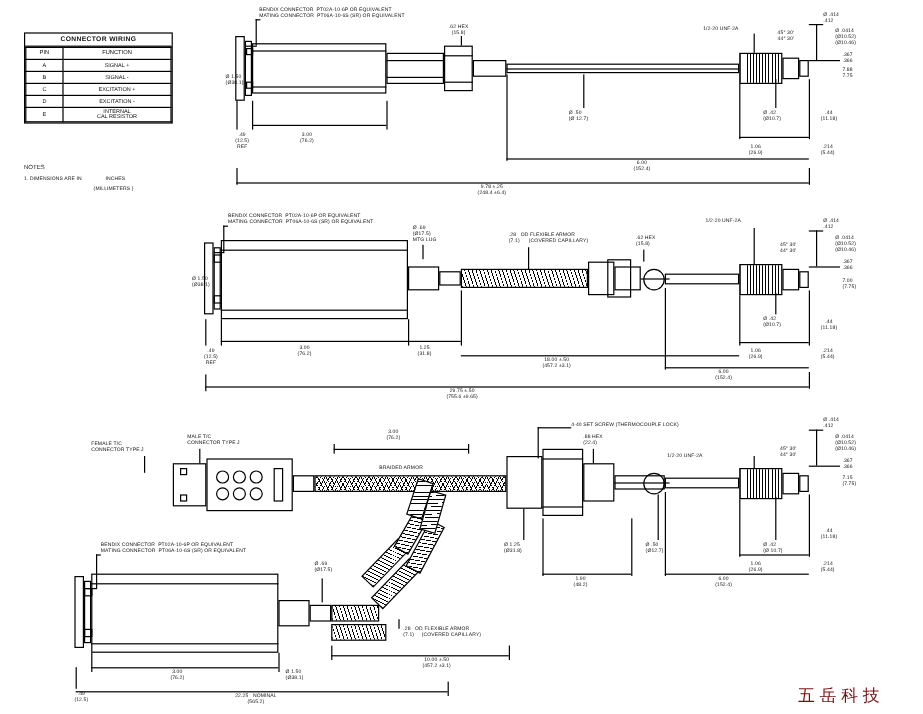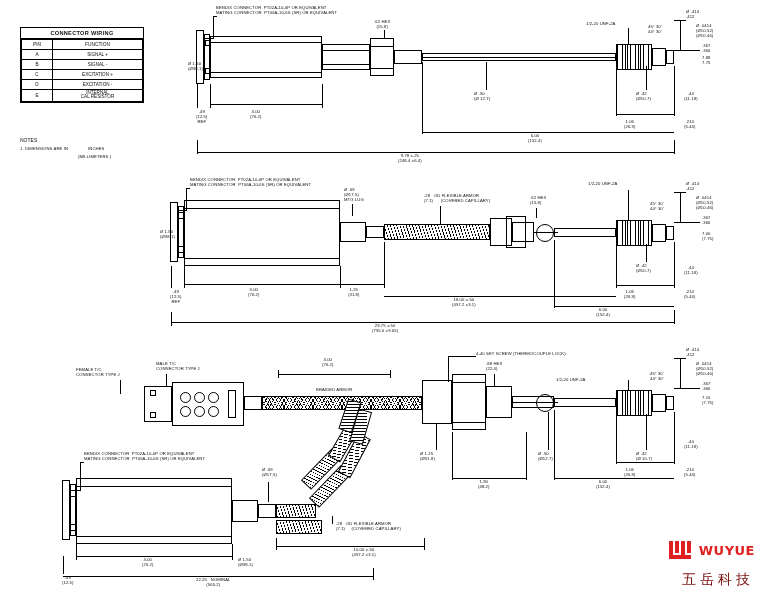--- a/index.html
+++ b/index.html
@@ -55,21 +55,21 @@
   }
   .circ{position:absolute;border:1px solid #000;border-radius:50%;box-sizing:border-box;}
 
   
   .logo{position:absolute;right:14px;bottom:34px;display:flex;align-items:center;gap:4px;}
   .logo .mark{
     width:26px;height:22px;position:relative;
   }
   .logo .mark i{position:absolute;background:#e02020;display:block;}
   .logo .txt{color:#e02020;font-size:13px;font-weight:bold;letter-spacing:.5px;font-family:"DejaVu Sans",sans-serif;}
-  .cn{position:absolute;right:15px;bottom:6px;color:#7a0e0e;font-size:14px;letter-spacing:4px;font-family:Liberation Mono, monospace;}
+  .cn{position:absolute;right:32px;bottom:6px;color:#7a0e0e;font-size:14px;letter-spacing:4px;font-family:Liberation Mono, monospace;}
 </style>
 </head>
 <body>
 
 <div class="sheet">
 
   <div class="wiring">
     <div class="title">CONNECTOR WIRING</div>
     <table>
       <tbody>
@@ -465,25 +465,15 @@
     <div class="ln h" style="left:276px;top:546px;width:148px;"></div>
     <div class="ln v" style="left:276px;top:538px;height:12px;"></div>
     <div class="ln v" style="left:424px;top:538px;height:12px;"></div>
 
     <div class="abs t ctr" style="left:196px;top:578px;">22.25   NOMINAL
 (565.2)</div>
     <div class="ln h" style="left:63px;top:576px;width:310px;"></div>
     <div class="ln v" style="left:373px;top:568px;height:12px;"></div>
   </div>
 
-  <div class="logo">
-    <div class="mark">
-      <i style="left:0;top:2px;width:4px;height:18px;"></i>
-      <i style="left:6px;top:2px;width:4px;height:12px;"></i>
-      <i style="left:12px;top:2px;width:4px;height:18px;"></i>
-      <i style="left:18px;top:2px;width:4px;height:12px;"></i>
-      <i style="left:0;top:16px;width:22px;height:4px;"></i>
-    </div>
-    <div class="txt">WUYUE</div>
-  </div>
   <div class="cn">五岳科技</div>
 
 </div>
 
 </body></html>

